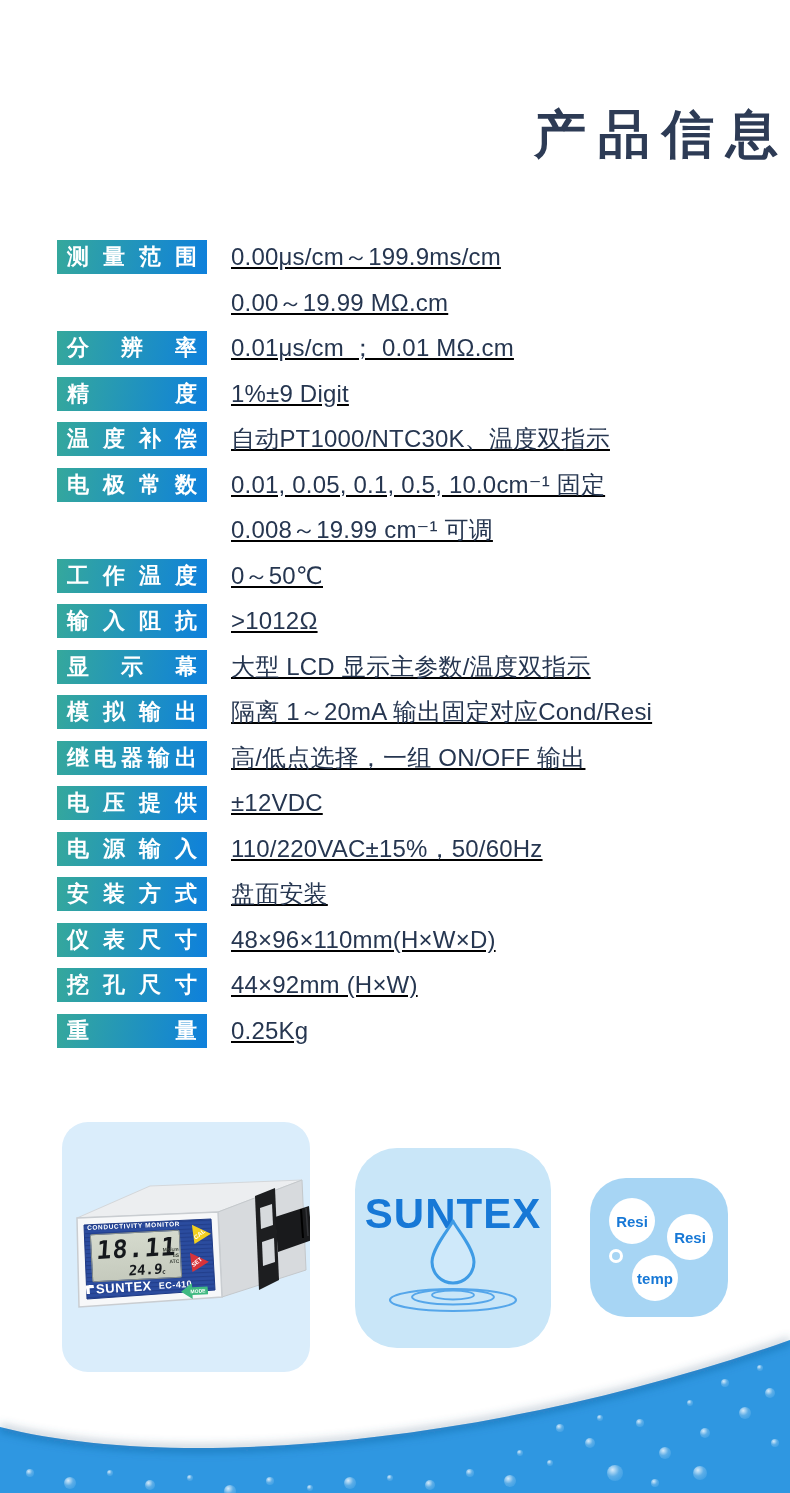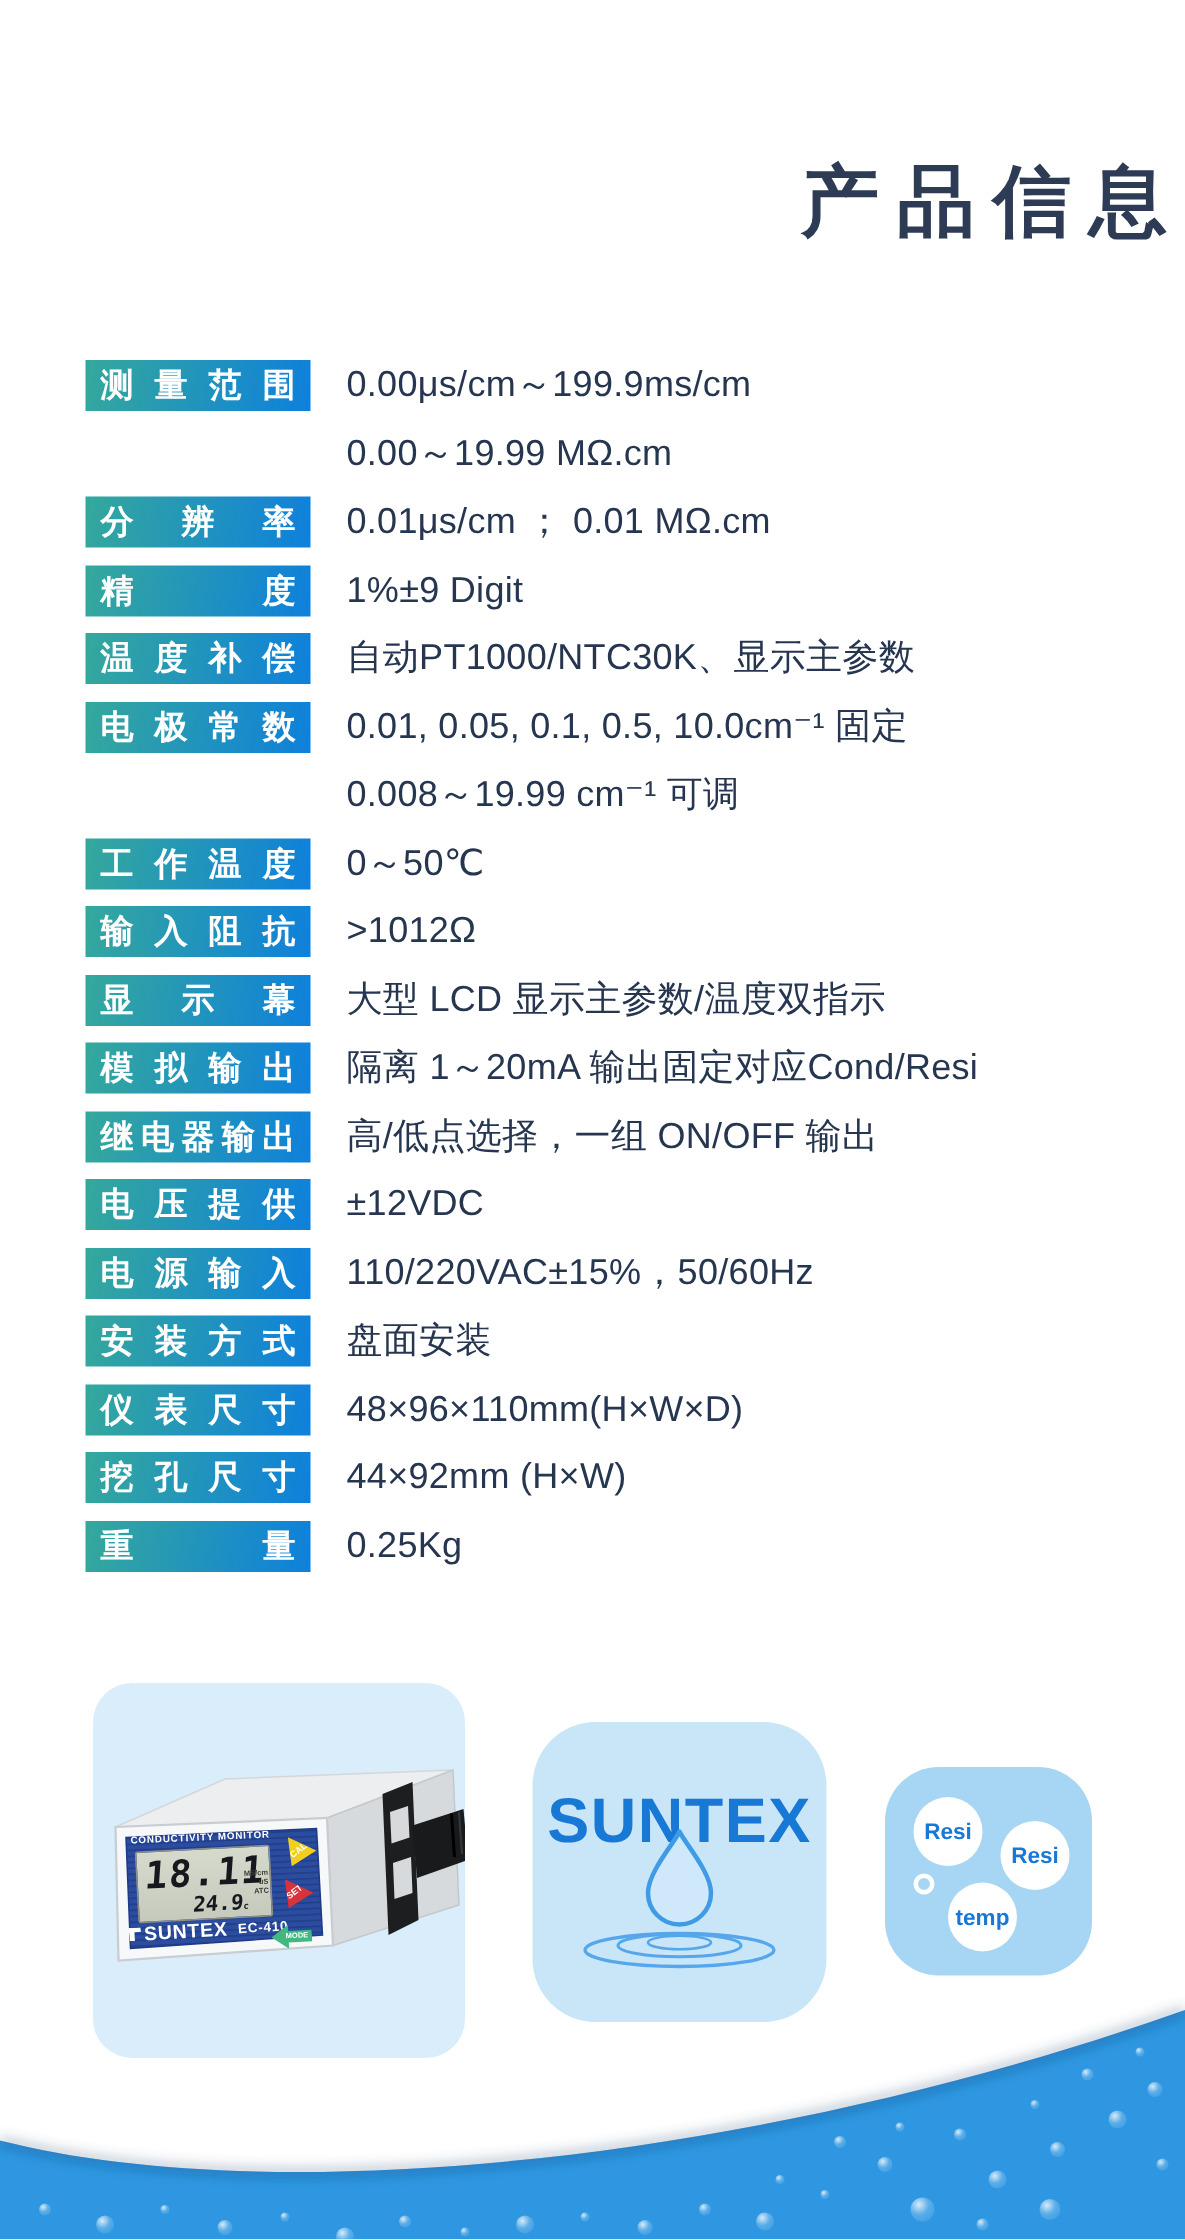--- a/index.html
+++ b/index.html
@@ -21,21 +21,21 @@
     letter-spacing:12px; padding-left:12px; color:var(--title_text);
   }
   .spec-list{position:absolute; top:240px; left:57px; width:700px;}
   .spec-row{display:flex; align-items:flex-start; margin-bottom:11.5px;}
   .spec-badge{
     flex:0 0 150px; height:34px; margin-right:24px; padding:0 10px;
     display:flex; justify-content:space-between; align-items:center;
     background:linear-gradient(100deg,var(--badge_gradient_start) 0%,var(--badge_gradient_end) 100%);
     color:var(--badge_text); font-size:22px; font-weight:700; white-space:nowrap;
   }
-  .spec-values{flex:1 1 auto;}
+  .spec-values{flex:1 1 auto;text-decoration:underline;}
   .spec-value-line{
     font-size:24px; font-weight:500; color:var(--value_text);
     line-height:34px; letter-spacing:.2px; white-space:nowrap;
   }
   .spec-value-line + .spec-value-line{margin-top:11.5px;}
 
   
   .card{position:absolute; border-radius:28px;}
   .card-device{left:62px; top:1122px; width:248px; height:250px; background:var(--card_device_bg); border-radius:26px;}
   .card-brand{left:355px; top:1148px; width:196px; height:200px; background:var(--card_brand_bg); border-radius:42px;}
@@ -130,21 +130,21 @@
       </div>
     </div>
     <div class="spec-row">
       <div class="spec-badge">
         <span>温</span>
         <span>度</span>
         <span>补</span>
         <span>偿</span>
       </div>
       <div class="spec-values">
-        <div class="spec-value-line">自动PT1000/NTC30K、显示主参数</div>
+        <div class="spec-value-line">自动PT1000/NTC30K、温度双指示</div>
       </div>
     </div>
     <div class="spec-row">
       <div class="spec-badge">
         <span>电</span>
         <span>极</span>
         <span>常</span>
         <span>数</span>
       </div>
       <div class="spec-values">

